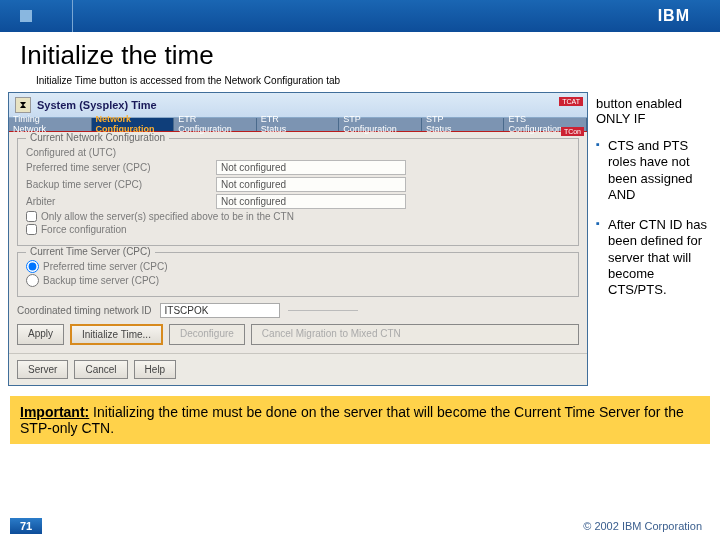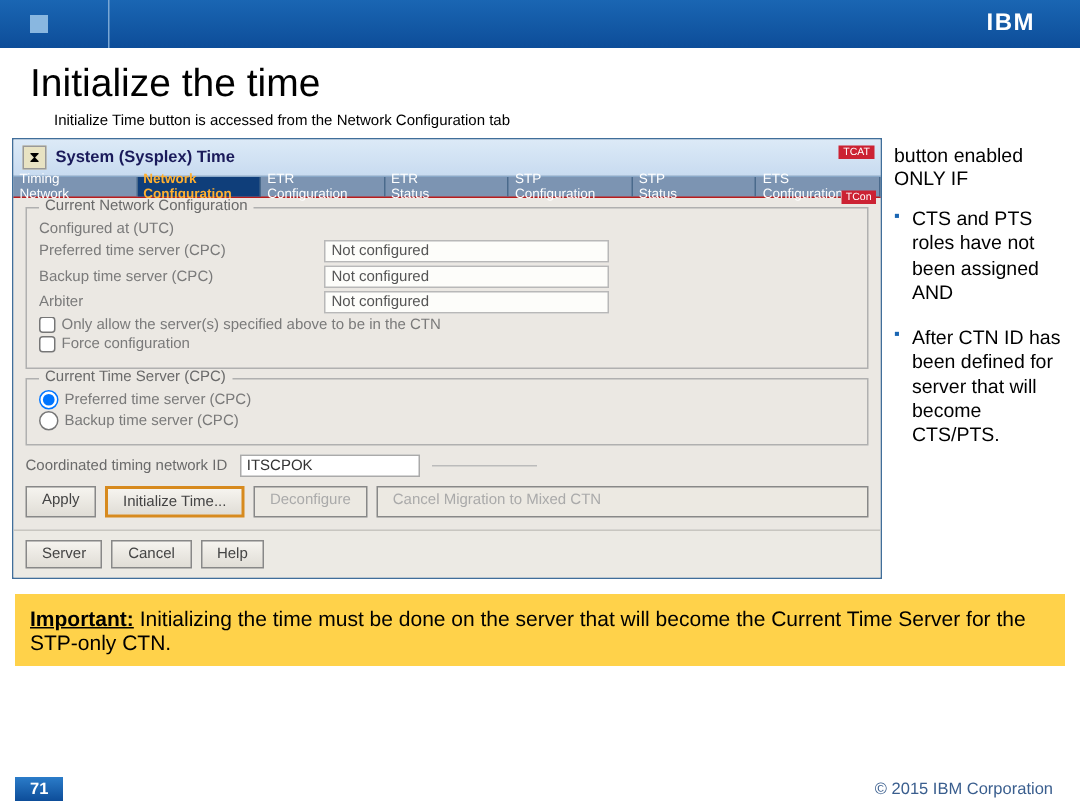--- a/index.html
+++ b/index.html
@@ -178,14 +178,14 @@
   </div>
 </div>
 
 <div class="important-box">
   <span class="imp">Important:</span><span> Initializing the time must be done on the server that will become the Current Time Server for the STP-only CTN.</span>
 </div>
 
 <div class="footer">
   <div class="pagebox">71</div>
   <div class="pageline"></div>
-  <div class="copy">© 2015 IBM Corporation</div>
+  <div class="copy">© 2002 IBM Corporation</div>
 </div>
 
 </body></html>

